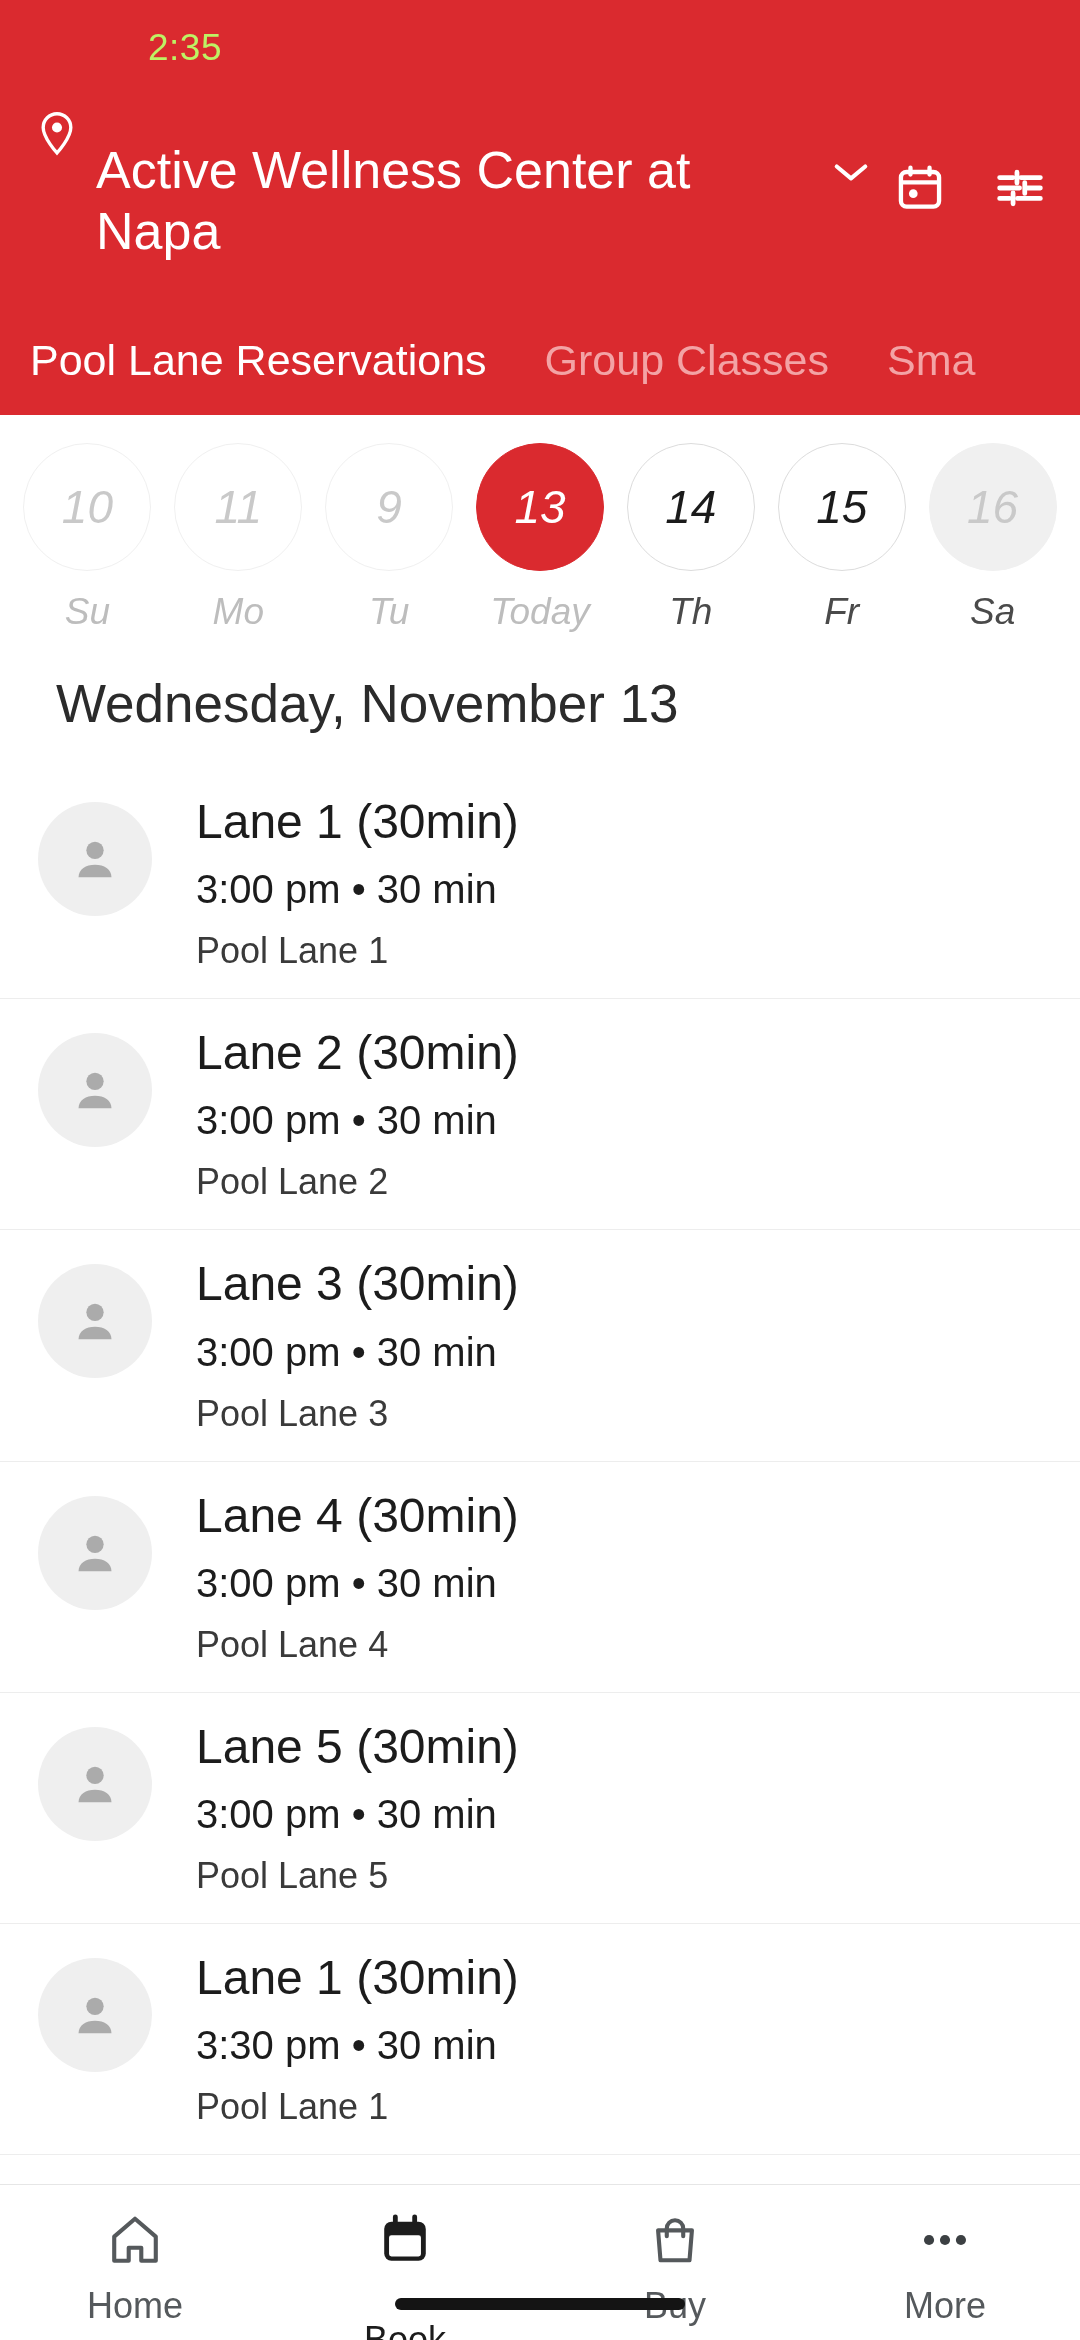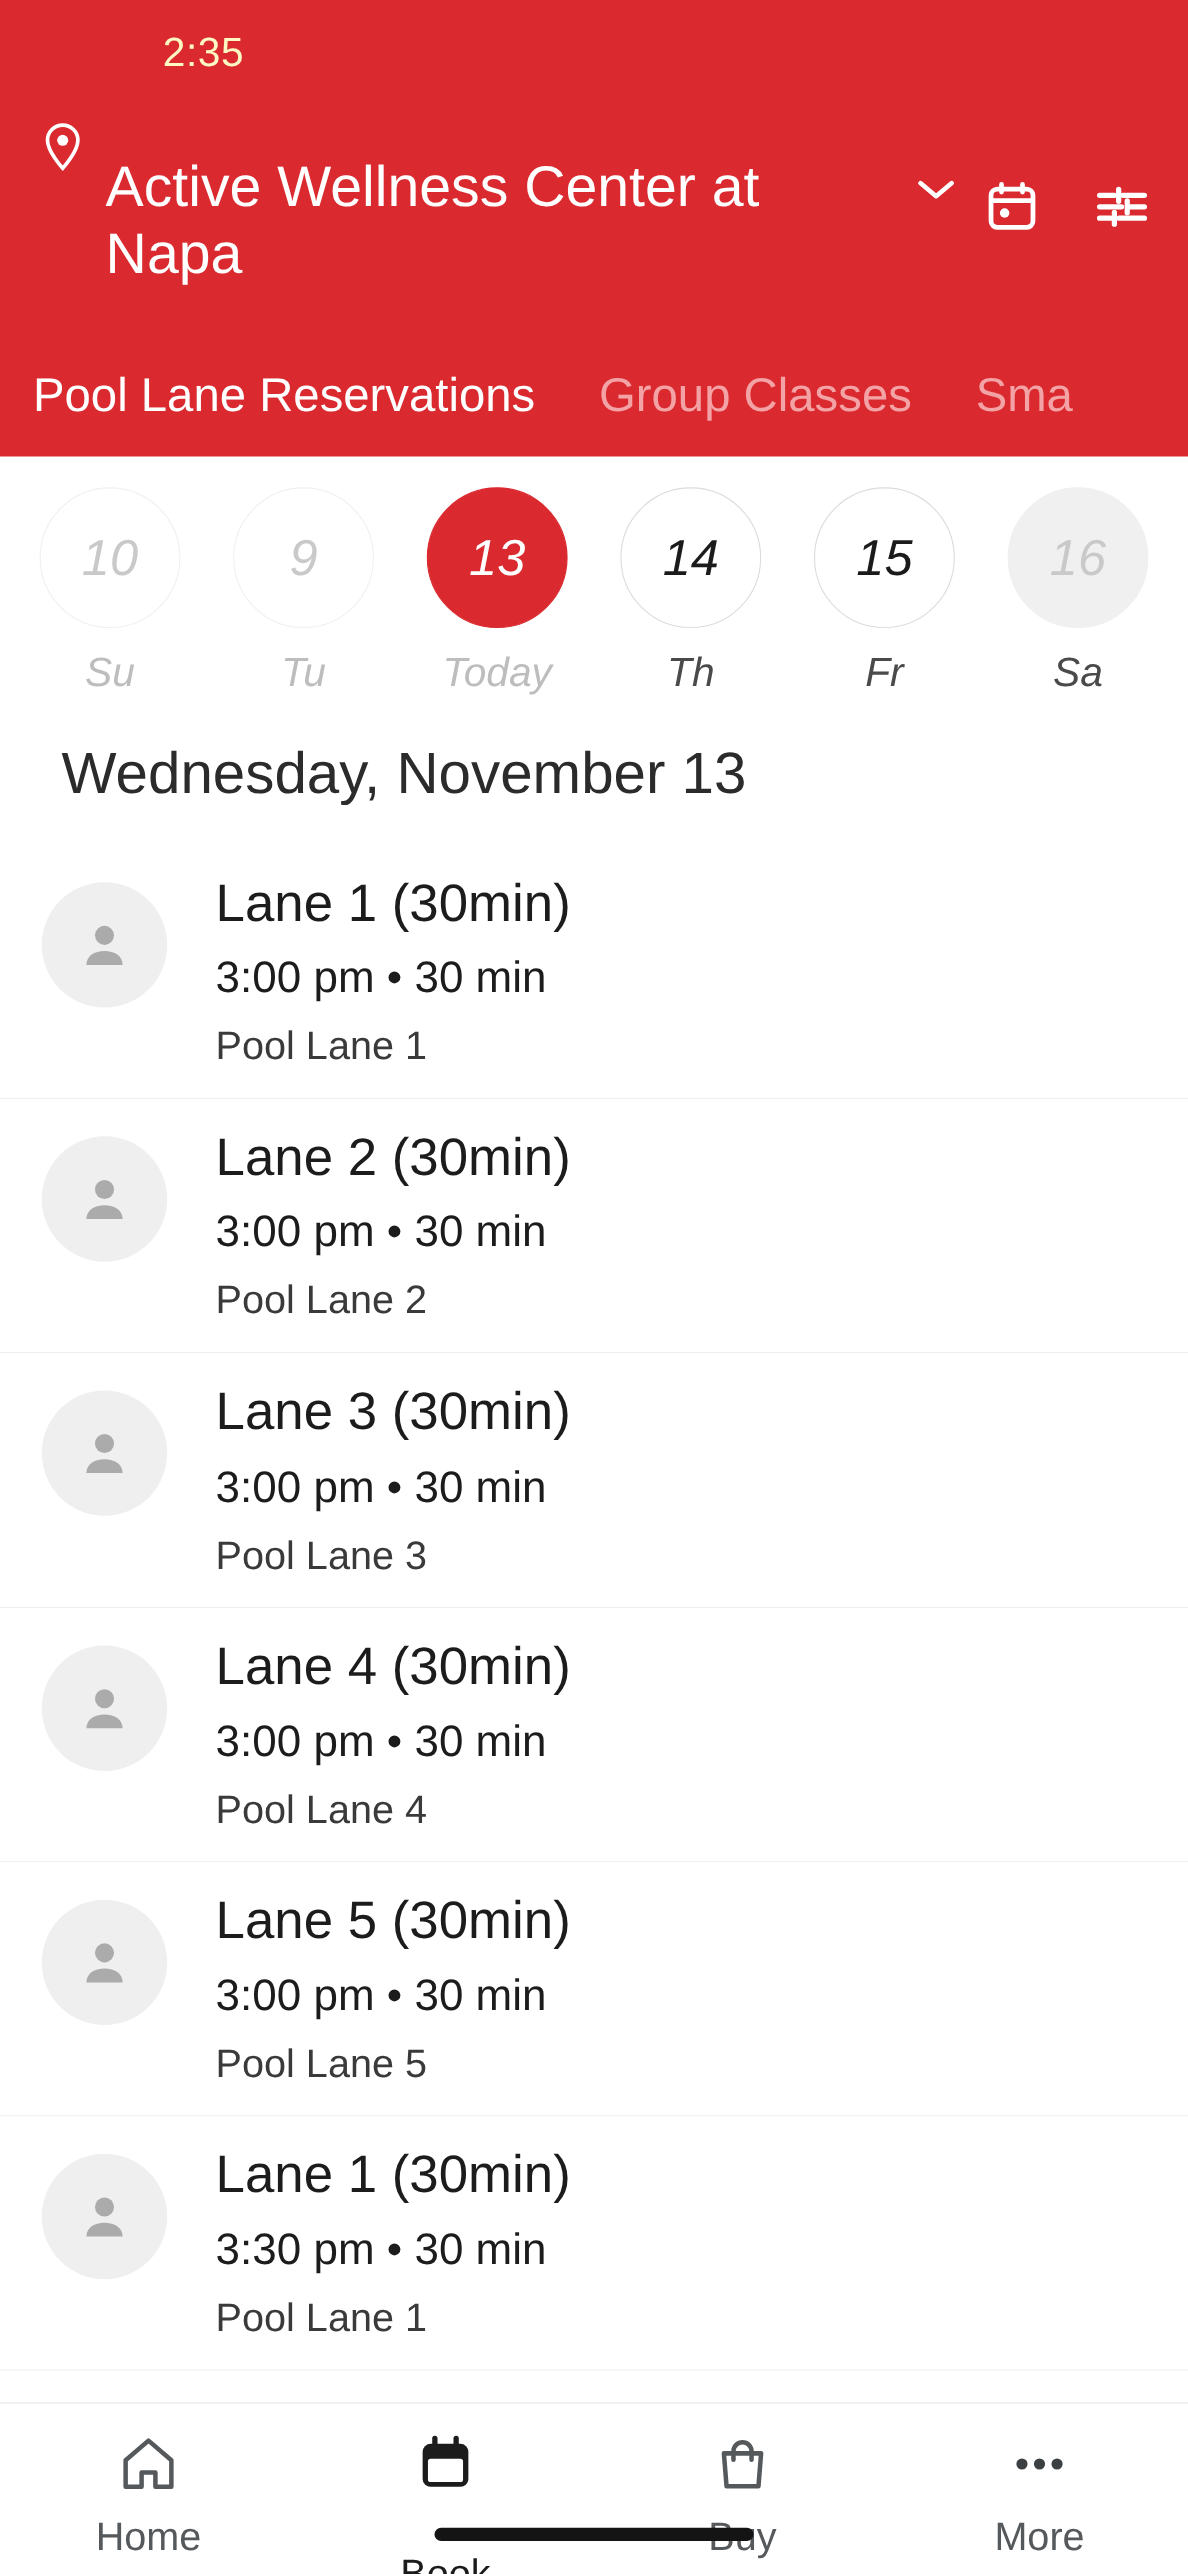--- a/index.html
+++ b/index.html
@@ -23,21 +23,21 @@
     padding: 0 0 0 0;
     position: relative;
     height: 415px;
   }
   .statusbar {
     height: 96px;
     display: flex; align-items: center;
     padding-left: 148px;
   }
   .status-time {
-    color: #fef9c3; font-size: 37px; letter-spacing: .5px;
+    color: #bef264; font-size: 37px; letter-spacing: .5px;
   }
   .header-main {
     display: flex; align-items: flex-start;
     padding: 0 28px 0 34px;
   }
   .loc-pin { flex: 0 0 auto; margin-top: 14px; }
   .title-wrap {
     flex: 1 1 auto;
     display: flex; align-items: flex-start;
     padding-left: 16px;
@@ -239,20 +239,24 @@
       <span class="tab">Sma</span>
     </div>
   </div>
 
   <div class="datestrip">
     <div class="daycell">
       <div class="daycircle">10</div>
       <div class="daylabel">Su</div>
     </div>
     <div class="daycell">
+      <div class="daycircle">11</div>
+      <div class="daylabel">Mo</div>
+    </div>
+    <div class="daycell">
       <div class="daycircle">9</div>
       <div class="daylabel">Tu</div>
     </div>
     <div class="daycell">
       <div class="daycircle today">13</div>
       <div class="daylabel">Today</div>
     </div>
     <div class="daycell">
       <div class="daycircle enabled">14</div>
       <div class="daylabel enabled">Th</div>

